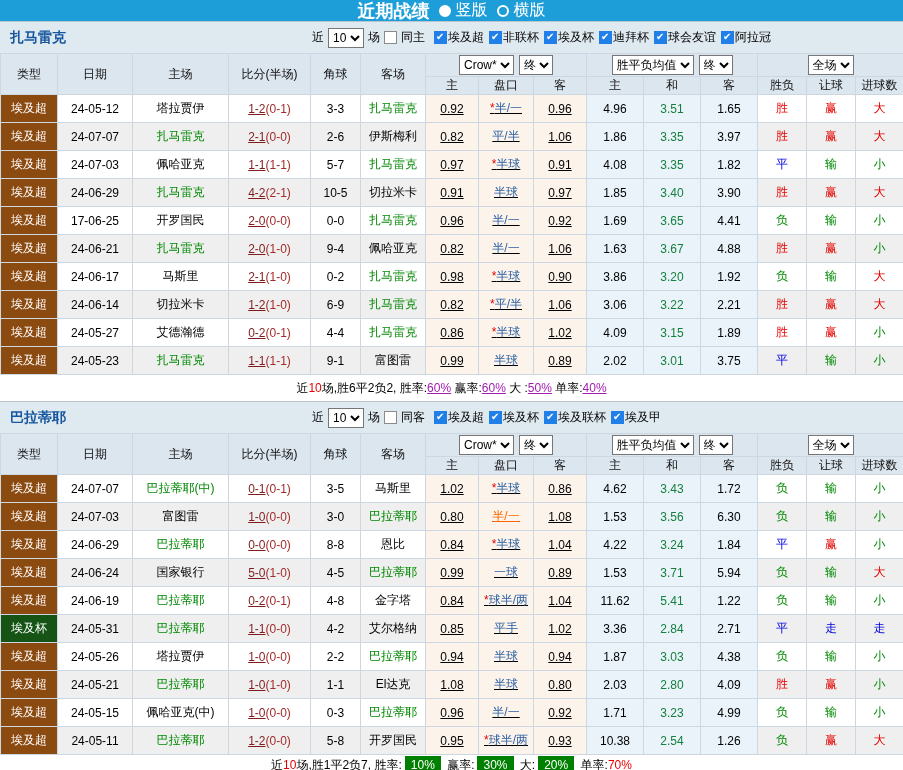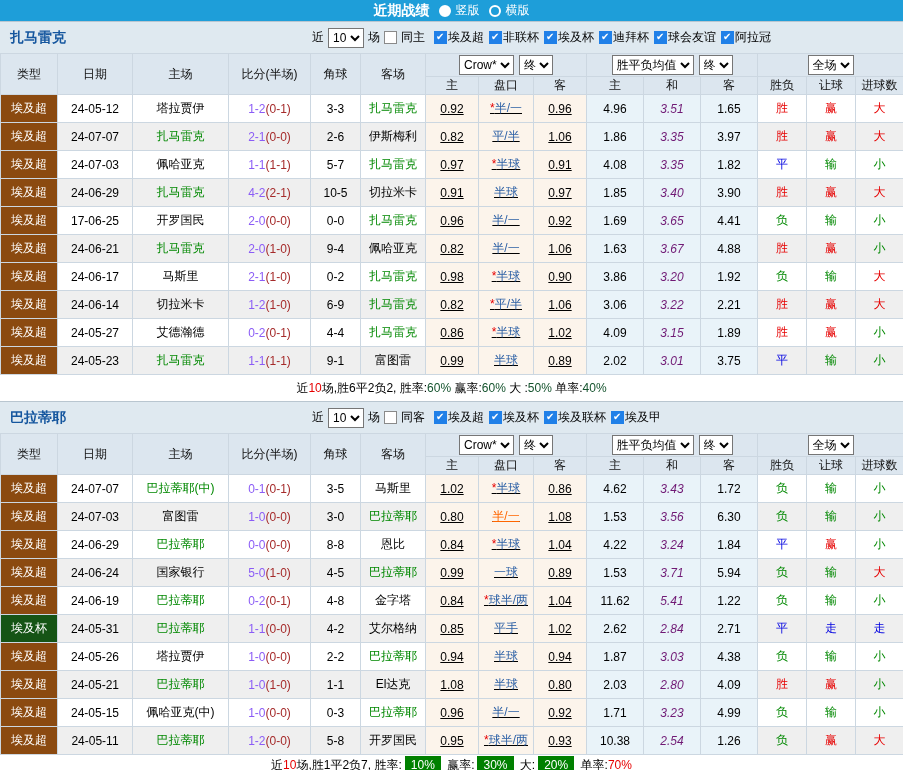--- a/index.html
+++ b/index.html
@@ -1,23 +1,23 @@
 <!DOCTYPE html>
 <html><head>
 <meta charset="utf-8">
 <style>
   html,body{margin:0;padding:0;background:#fff;}
   body{width:903px;font-family:"Liberation Sans","DejaVu Sans",sans-serif;font-size:12px;color:#000;}
 
   
   .titlebar{height:21px;background:#1E9ED9;display:flex;align-items:center;justify-content:center;gap:5px;color:#fff;}
-  .tb-title{font-weight:bold;font-size:14px;}
+  .tb-title{font-weight:bold;font-size:18px;}
   .radio{width:12px;height:12px;border:2px solid #fff;border-radius:50%;display:inline-block;box-sizing:border-box;margin-left:4px;cursor:pointer;}
   .radio.sel{background:#fff;}
-  .tb-lbl{font-size:12px;}
+  .tb-lbl{font-size:16px;}
 
   
   .teambar{height:32px;background:#dfe9f0;border-top:1px solid #b9c6d0;box-sizing:border-box;display:flex;align-items:center;}
   .teambar .name{color:#15569E;font-weight:bold;font-size:14px;padding-left:10px;width:312px;box-sizing:border-box;}
   .controls{display:flex;align-items:center;gap:4px;}
   select{font-size:12px;height:20px;background:#fff;border:1px solid #767676;}
   .cb{display:inline-block;width:13px;height:13px;border:1px solid #8a8a8a;background:#fff;box-sizing:border-box;position:relative;vertical-align:-2px;cursor:pointer;}
   .cb.on{background:#2080E8;border-color:#2080E8;}
   .cb.on::after{content:"\2714";color:#fff;font-size:10px;position:absolute;left:1px;top:-1px;}
   .cbw{display:inline-flex;align-items:center;margin-left:5px;}
@@ -29,37 +29,37 @@
   thead th{background:#dce6ef;font-weight:normal;color:#111;}
   tr.hr1 th{height:22px;}
   tr.hr2 th{height:16px;}
   .selwrap{display:flex;align-items:center;justify-content:center;gap:5px;}
   tbody td{height:27px;background:#fff;}
   tr.alt td.g-plain{background:#efefef;}
   td.lg{background:#8B4A10;color:#fff;}
   td.lg.cup{background:#155415;}
   td.g-asian{background:#FCF4EB;text-decoration:underline;}
   td.g-euro{background:#E9F3F9;}
-  td.draw{color:#701a75;font-style:italic;}
+  td.draw{color:#15803d;}
   .subj{color:#008800;}
-  .sm{color:#8b5cf6;}
+  .sm{color:#7f1d1d;text-decoration:underline;}
   .sh{color:#A52A2A;}
   .hc{color:#2B5FA5;}
   .hc.hot{color:#FF6600;text-decoration:underline;}
   .star{color:#E60000;}
   .c-red{color:#E60000;}
   .c-blue{color:#0000E0;}
   .c-green{color:#008800;}
 
   
   .summary{text-align:center;background:#fff;}
   .summary.s1{height:26px;line-height:26px;}
   .summary.s2{height:21px;line-height:21px;}
   .s-red{color:#E60000;}
-  .s-blue{color:#14532d;}
+  .s-blue{color:#a21caf;text-decoration:underline;}
   .s-badge{background:#008000;color:#fff;padding:2px 6px;margin:0 3px;}
 </style>
 </head>
 <body>
 
 <div class="titlebar">
   <span class="tb-title">近期战绩</span>
   <span class="radio sel"></span>
   <span class="tb-lbl">竖版</span>
   <span class="radio"></span>
@@ -497,21 +497,21 @@
       <tr class="alt">
         <td class="lg cup">埃及杯</td>
         <td class="g-plain">24-05-31</td>
         <td class="g-plain subj">巴拉蒂耶</td>
         <td class="g-plain"><span class="sm">1-1</span><span class="sh">(0-0)</span></td>
         <td class="g-plain">4-2</td>
         <td class="g-plain">艾尔格纳</td>
         <td class="g-asian">0.85</td>
         <td class="g-asian"><span class="hc">平手</span></td>
         <td class="g-asian">1.02</td>
-        <td class="g-euro">2.62</td>
+        <td class="g-euro">3.36</td>
         <td class="g-euro draw">2.84</td>
         <td class="g-euro">2.71</td>
         <td class="g-plain c-blue">平</td>
         <td class="g-plain c-blue">走</td>
         <td class="g-plain c-blue">走</td>
       </tr>
       <tr>
         <td class="lg">埃及超</td>
         <td class="g-plain">24-05-26</td>
         <td class="g-plain">塔拉贾伊</td>

